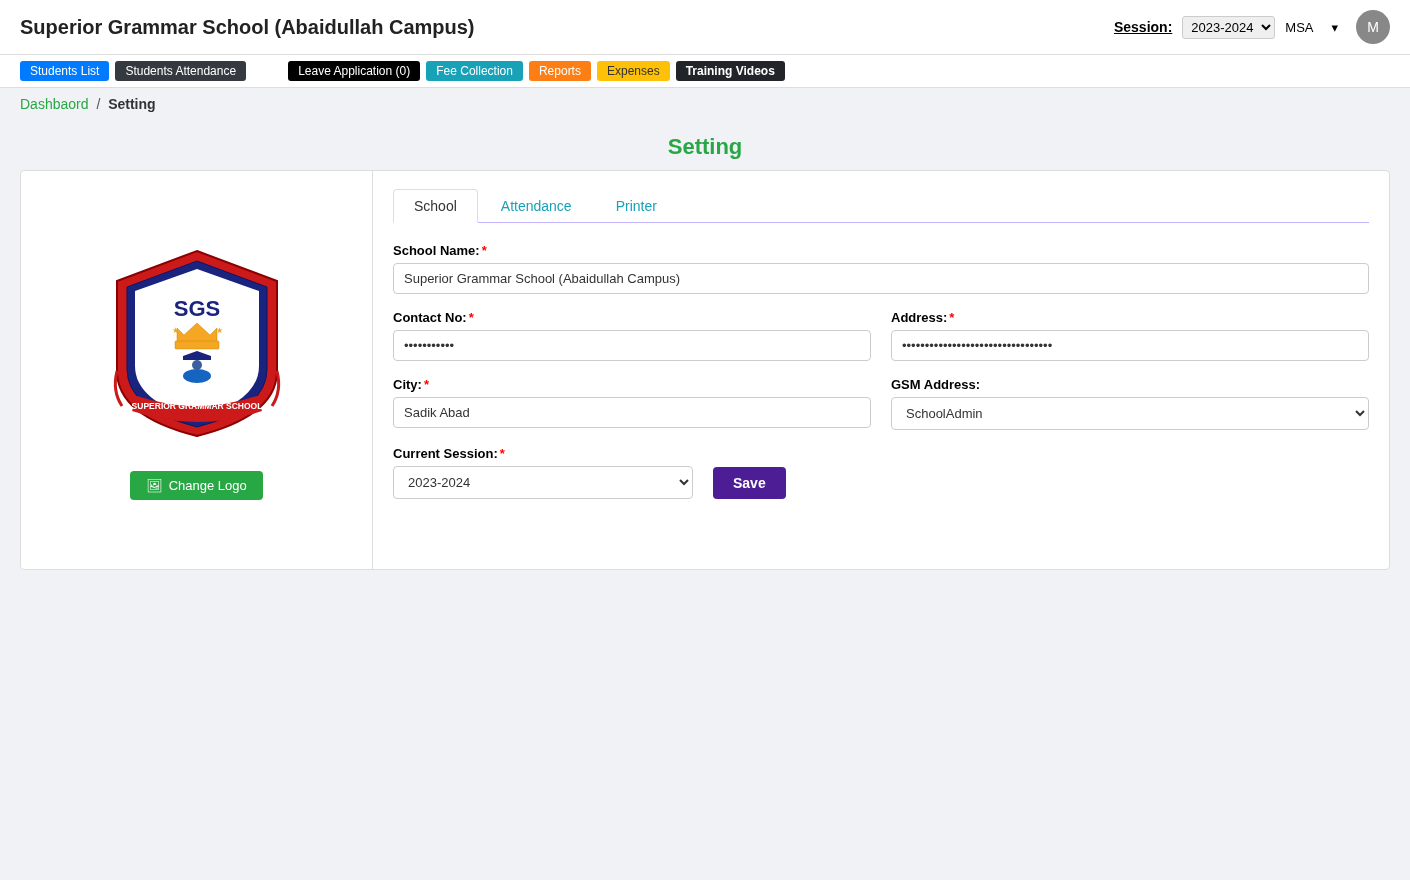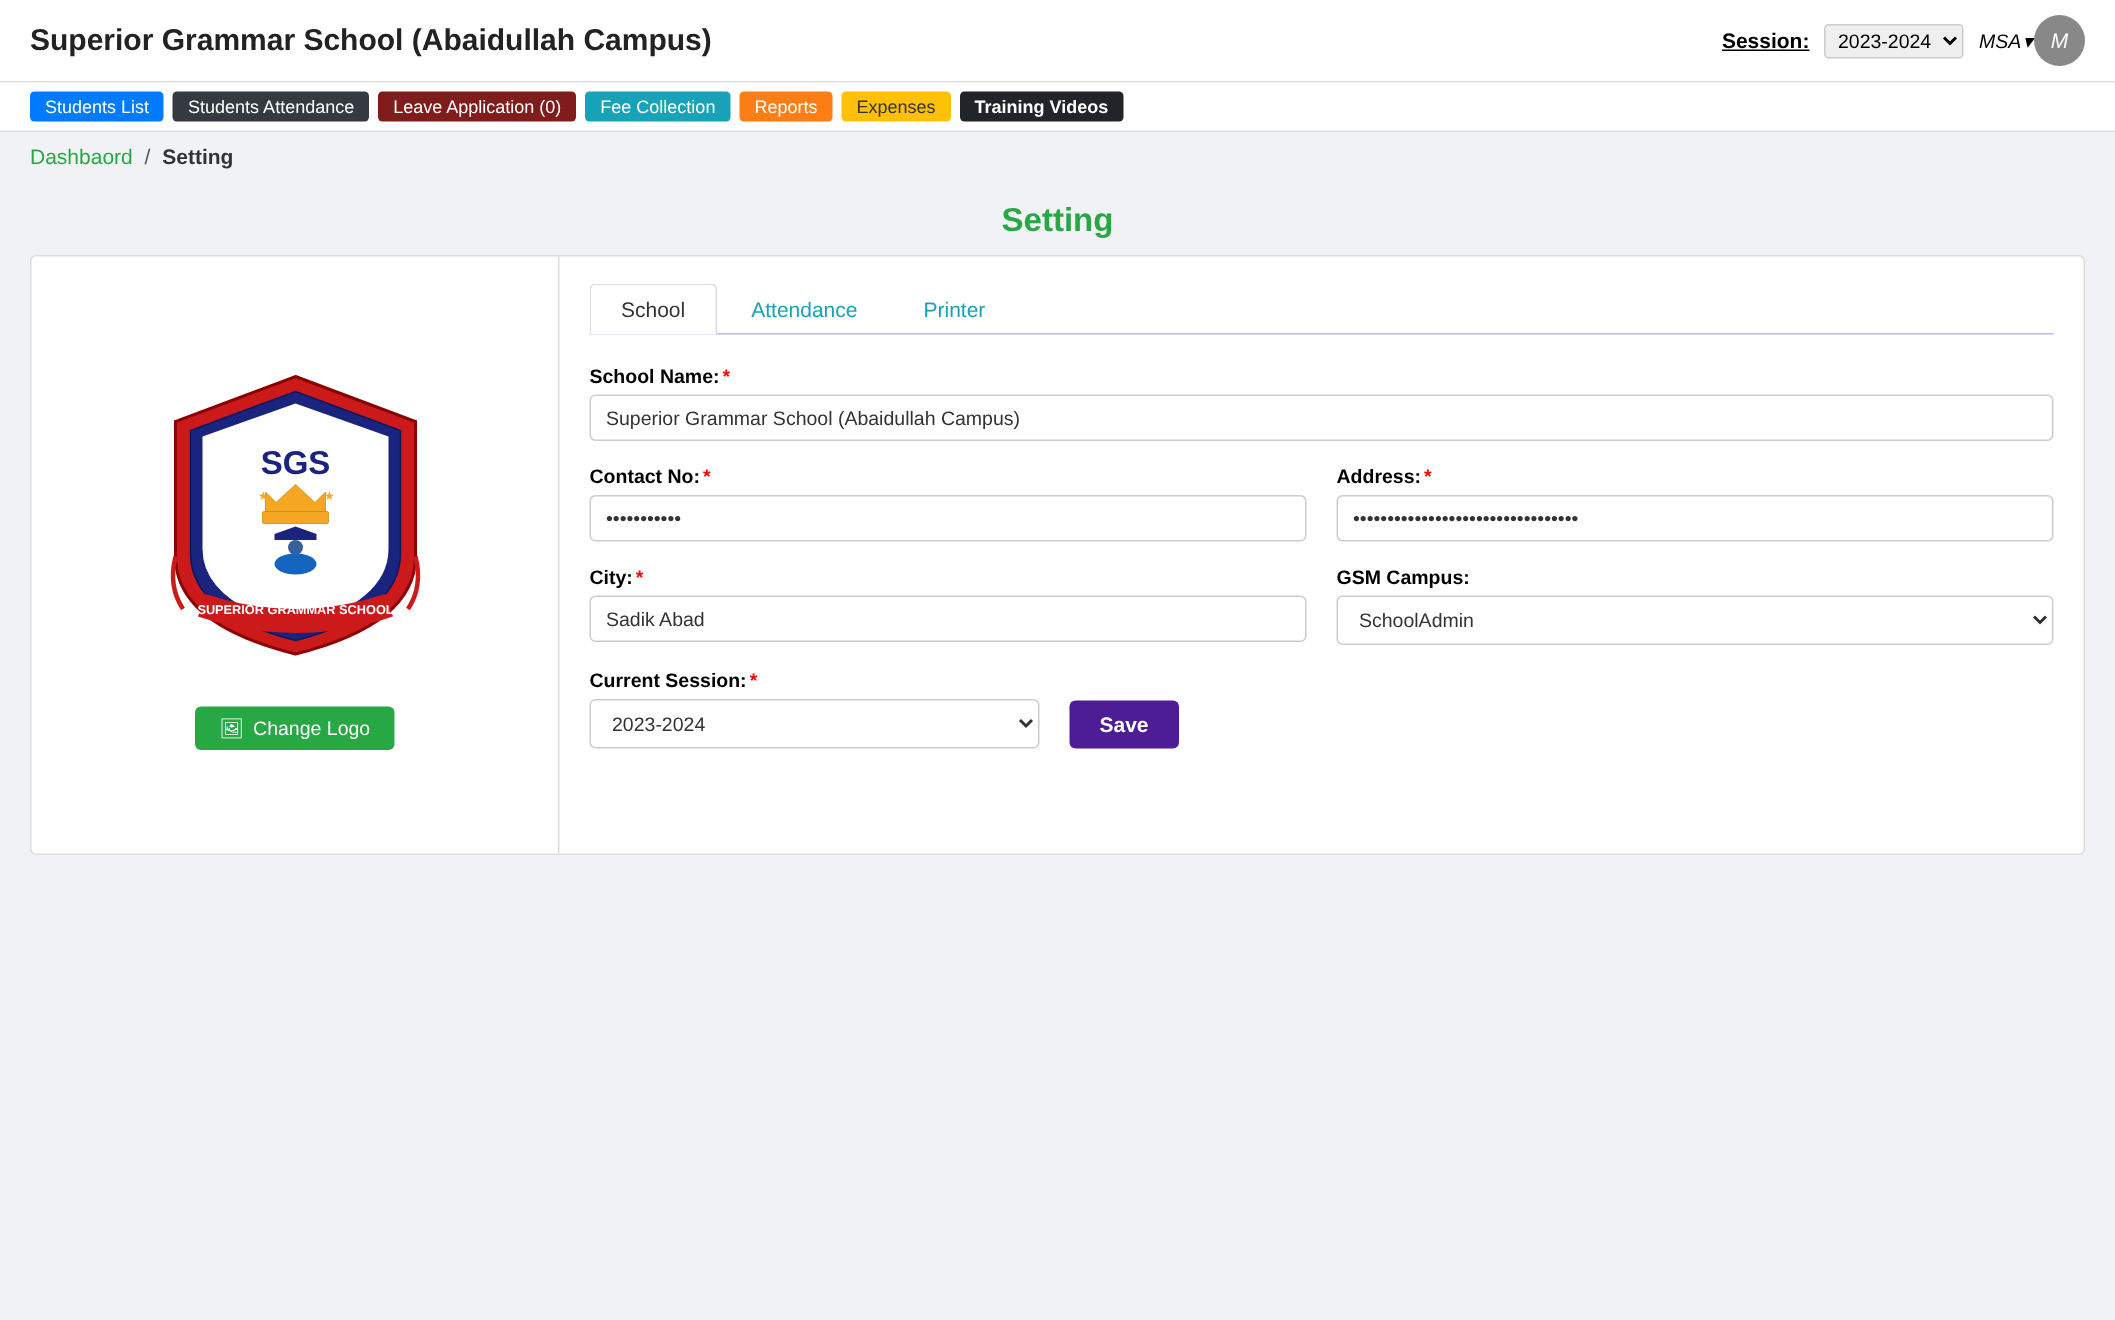--- a/index.html
+++ b/index.html
@@ -27,24 +27,23 @@
     .session-label { font-weight: bold; font-size: 14px; text-decoration: underline; }
     .session-select {
       border: 1px solid #ccc;
       border-radius: 3px;
       padding: 2px 4px;
       font-size: 13px;
     }
     .user-menu {
       display: flex;
       align-items: center;
-      gap: 1px;
-      cursor: pointer;
-      font-size: 13px;
-      font-style: italic;
+      gap: 18px;
+      cursor: pointer;
+      font-size: 13px;
     }
     .avatar {
       width: 34px;
       height: 34px;
       border-radius: 50%;
       background: #888;
       overflow: hidden;
       display: flex;
       align-items: center;
       justify-content: center;
@@ -66,21 +65,21 @@
       padding: 3px 10px;
       border-radius: 3px;
       font-size: 12px;
       color: #fff;
       cursor: pointer;
       border: none;
       font-weight: 500;
     }
     .nav-btn-blue { background: #007bff; }
     .nav-btn-dark { background: #343a40; }
-    .nav-btn-green { background: #7f1d1d; }
+    .nav-btn-green { background: #000000; margin-left: 36px; }
     .nav-btn-teal { background: #17a2b8; }
     .nav-btn-orange { background: #fd7e14; }
     .nav-btn-yellow { background: #ffc107; color: #333; }
     .nav-btn-black { background: #212529; font-weight: bold; }
 
     
     .breadcrumb {
       padding: 8px 20px;
       font-size: 14px;
       background: #f0f2f5;
@@ -341,21 +340,21 @@
 
       <div class="form-row">
         <div class="form-col">
           <label class="form-label">
             <span>City:</span><span class="required-star">*</span>
           </label>
           <input type="text" class="form-control" value="Sadik Abad" style="">
         </div>
         <div class="form-col">
           <label class="form-label">
-            <span>GSM Campus:</span>
+            <span>GSM Address:</span>
           </label>
           <select class="form-control">
             <option>SchoolAdmin</option>
             <option>None</option>
           </select>
         </div>
       </div>
 
       <div style="display:flex; align-items:flex-end; gap:10px;">
         <div style="min-width:300px;">

